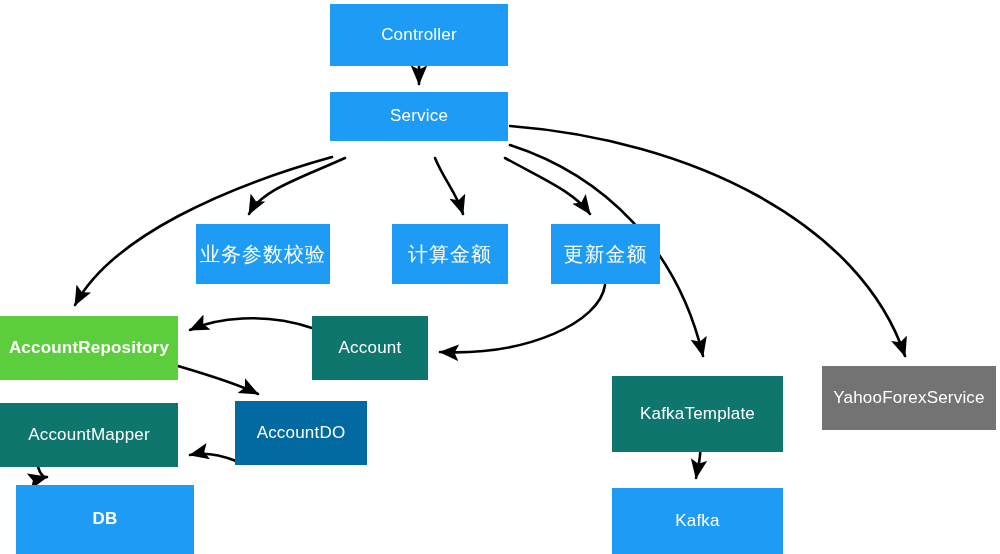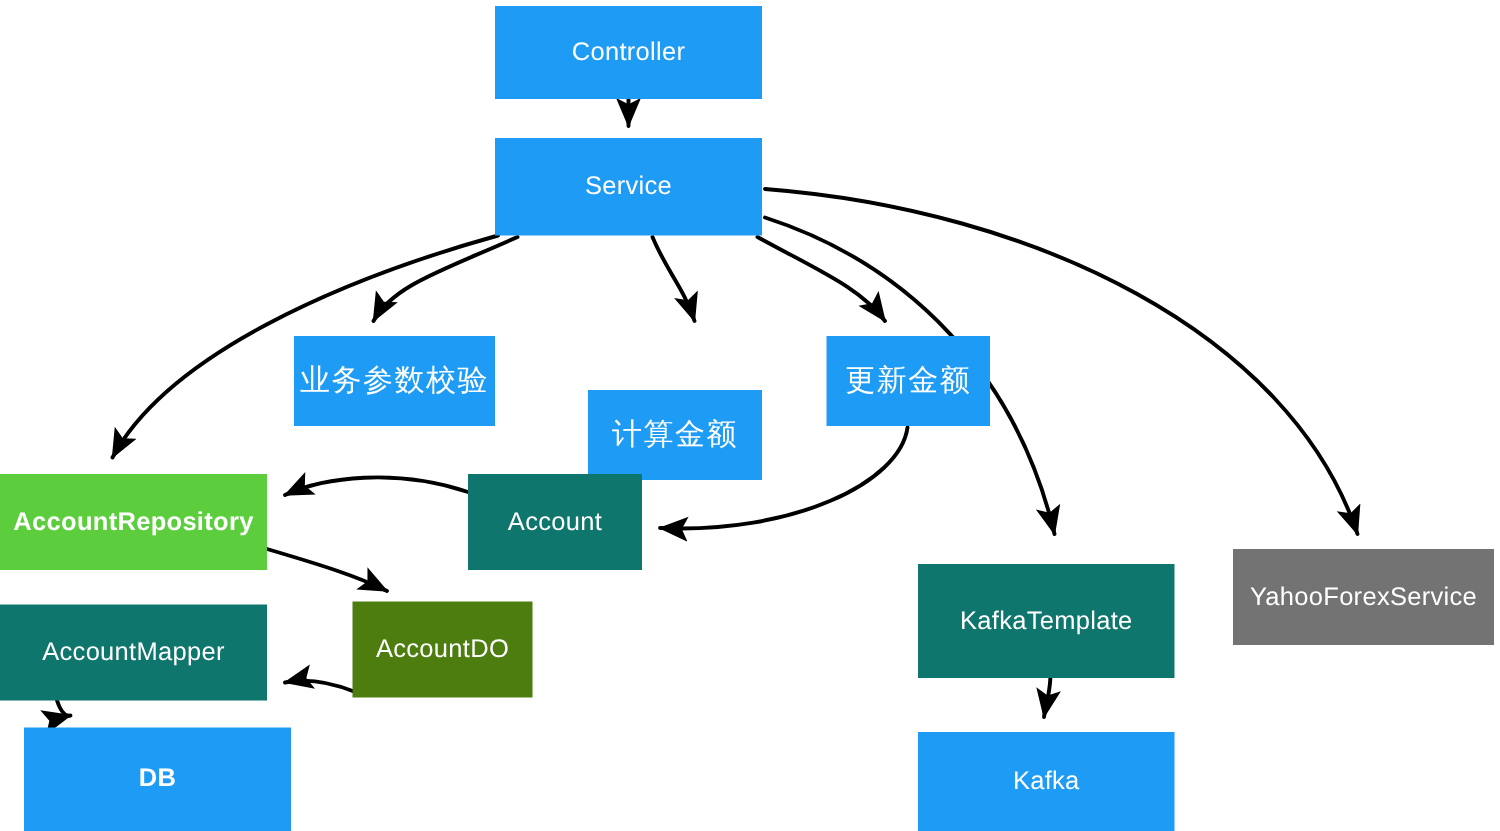--- a/index.html
+++ b/index.html
@@ -66,27 +66,27 @@
         <path d="M312,328 C264,312 216,318 190,330" marker-end="url(#arrowhead)" stroke="#000000"></path>
         <path d="M178,366 C212,376 238,384 258,394" marker-end="url(#arrowhead)" stroke="#000000"></path>
         <path d="M236,461 C218,454 204,452 190,455" marker-end="url(#arrowhead)" stroke="#000000"></path>
         <path d="M38,467 C40,473 43,478 47,477" marker-end="url(#arrowhead)" stroke="#000000"></path>
         <path d="M697,430 C704,450 698,466 696,478" marker-end="url(#arrowhead)" stroke="#000000"></path>
       </g>
   </svg>
 
   <div id="node-layer">
       <div class="node blue" style="left: 330px; top: 4px; width: 178px; height: 62px; background: rgb(30, 156, 245);">Controller</div>
-      <div class="node blue" style="left: 330px; top: 92px; width: 178px; height: 65px; background: rgb(30, 156, 245);">Service</div>
+      <div class="node blue" style="left: 330px; top: 92px; width: 178px; height: 49px; background: rgb(30, 156, 245);">Service</div>
       <div class="node blue cjk" style="left: 196px; top: 224px; width: 134px; height: 60px; background: rgb(30, 156, 245);">业务参数校验</div>
-      <div class="node blue cjk" style="left: 392px; top: 224px; width: 116px; height: 60px; background: rgb(30, 156, 245); margin-top: 36px;">计算金额</div>
+      <div class="node blue cjk" style="left: 392px; top: 224px; width: 116px; height: 60px; background: rgb(30, 156, 245);">计算金额</div>
       <div class="node blue cjk" style="left: 551px; top: 224px; width: 109px; height: 60px; background: rgb(30, 156, 245);">更新金额</div>
       <div class="node green" style="left: 0px; top: 316px; width: 178px; height: 64px; background: rgb(92, 206, 62); font-weight: bold;">AccountRepository</div>
       <div class="node green" style="left: 312px; top: 316px; width: 116px; height: 64px; background: #0f766e;">Account</div>
       <div class="node blue" style="left: 0px; top: 403px; width: 178px; height: 64px; background: #0f766e;">AccountMapper</div>
-      <div class="node green" style="left: 235px; top: 401px; width: 120px; height: 64px; background: #4d7c0f;">AccountDO</div>
+      <div class="node green" style="left: 235px; top: 401px; width: 132px; height: 64px; background: #0369a1;">AccountDO</div>
       <div class="node blue" style="left: 16px; top: 485px; width: 178px; height: 69px; background: rgb(30, 156, 245); font-weight: bold;">DB</div>
       <div class="node blue" style="left: 612px; top: 376px; width: 171px; height: 76px; background: #0f766e;">KafkaTemplate</div>
       <div class="node blue" style="left: 822px; top: 366px; width: 174px; height: 64px; background: #737373;">YahooForexService</div>
       <div class="node blue" style="left: 612px; top: 488px; width: 171px; height: 66px; background: rgb(30, 156, 245);">Kafka</div>
     </div>
 
 </div>
 
 </body></html>

